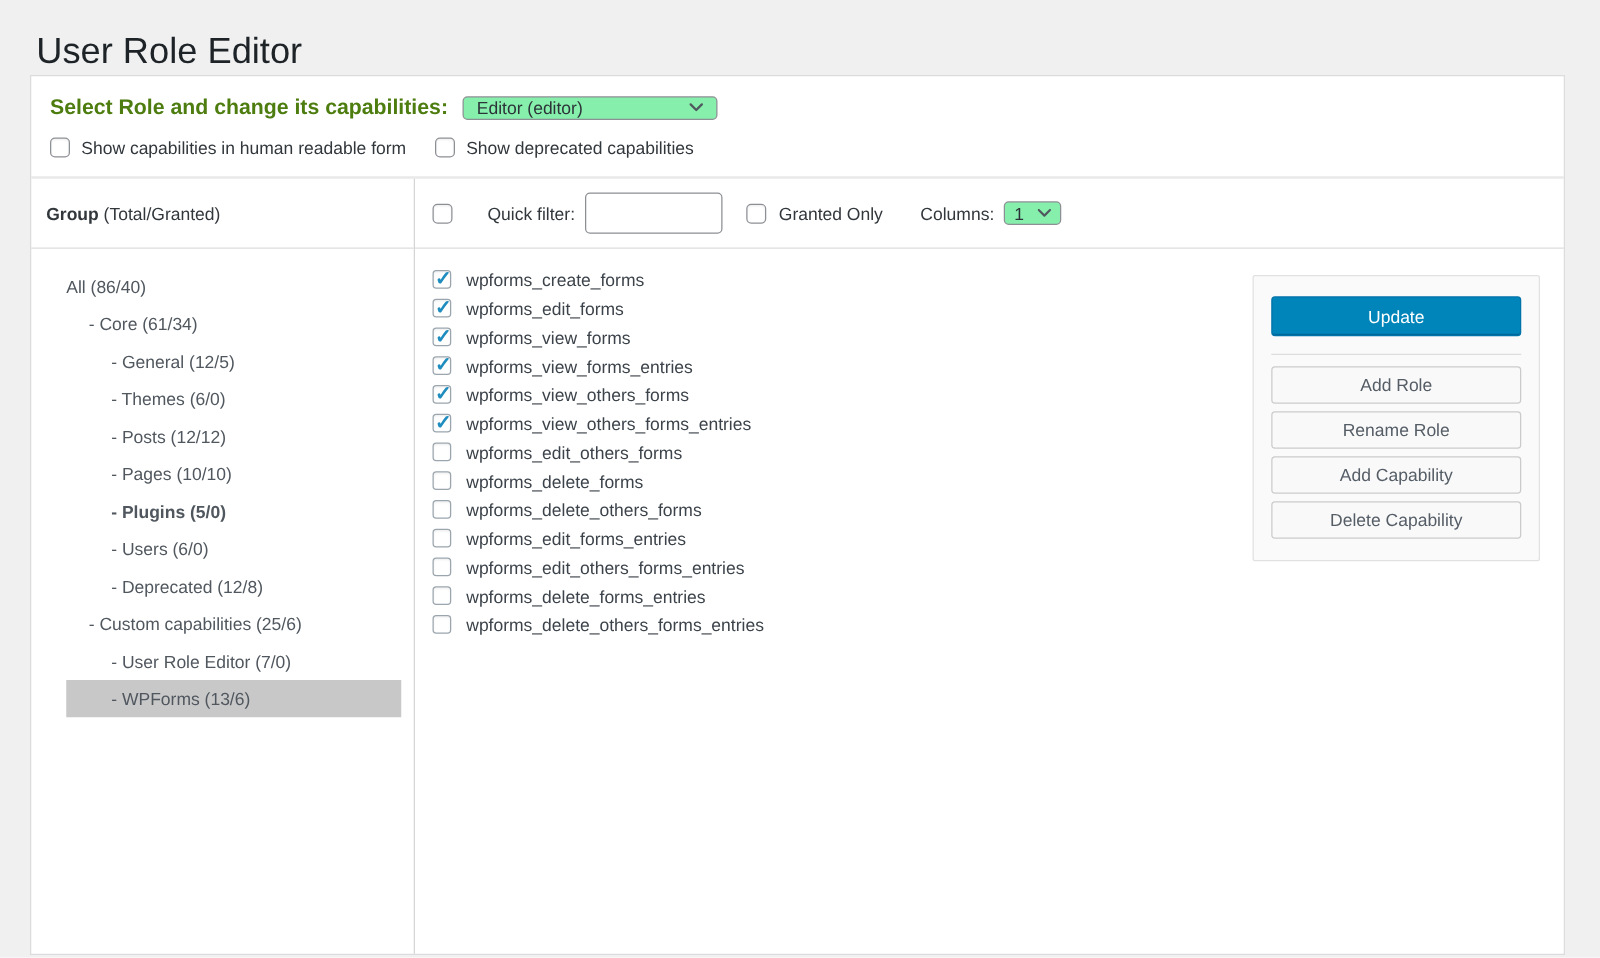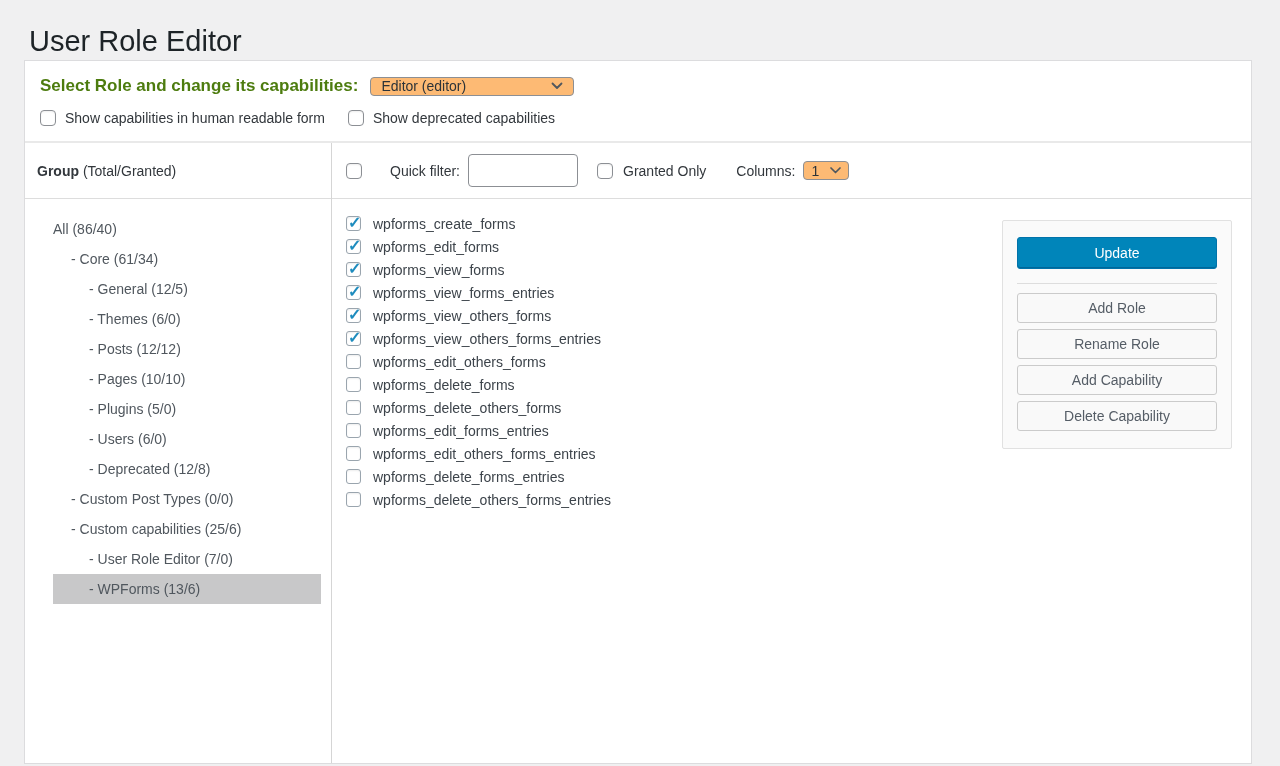--- a/index.html
+++ b/index.html
@@ -34,21 +34,21 @@
     gap: 12px;
   }
   .role-label {
     font-size: 17px;
     font-weight: 700;
     color: #4d7c0f;
   }
   .select {
     position: relative;
     height: 19px;
-    background: #fdba74;
+    background: #86efac;
     border: 1px solid #8c8f94;
     border-radius: 4px;
     display: inline-flex;
     align-items: center;
     padding: 0 10px;
     color: #2c3338;
     cursor: pointer;
   }
   .role-select { width: 204px; }
   .select .chev { margin-left: auto; display: flex; }
@@ -217,31 +217,28 @@
           </div>
           <div class="tree-item" style="padding-left: 36px;">
             <span>- Themes (6/0)</span>
           </div>
           <div class="tree-item" style="padding-left: 36px;">
             <span>- Posts (12/12)</span>
           </div>
           <div class="tree-item" style="padding-left: 36px;">
             <span>- Pages (10/10)</span>
           </div>
-          <div class="tree-item" style="padding-left: 36px;">
+          <div class="tree-item" style="padding-left: 36px; font-weight: bold;">
             <span>- Plugins (5/0)</span>
           </div>
           <div class="tree-item" style="padding-left: 36px;">
             <span>- Users (6/0)</span>
           </div>
           <div class="tree-item" style="padding-left: 36px;">
             <span>- Deprecated (12/8)</span>
-          </div>
-          <div class="tree-item" style="padding-left: 18px;">
-            <span>- Custom Post Types (0/0)</span>
           </div>
           <div class="tree-item" style="padding-left: 18px;">
             <span>- Custom capabilities (25/6)</span>
           </div>
           <div class="tree-item" style="padding-left: 36px;">
             <span>- User Role Editor (7/0)</span>
           </div>
           <div class="tree-item selected" style="padding-left: 36px;">
             <span>- WPForms (13/6)</span>
           </div>

